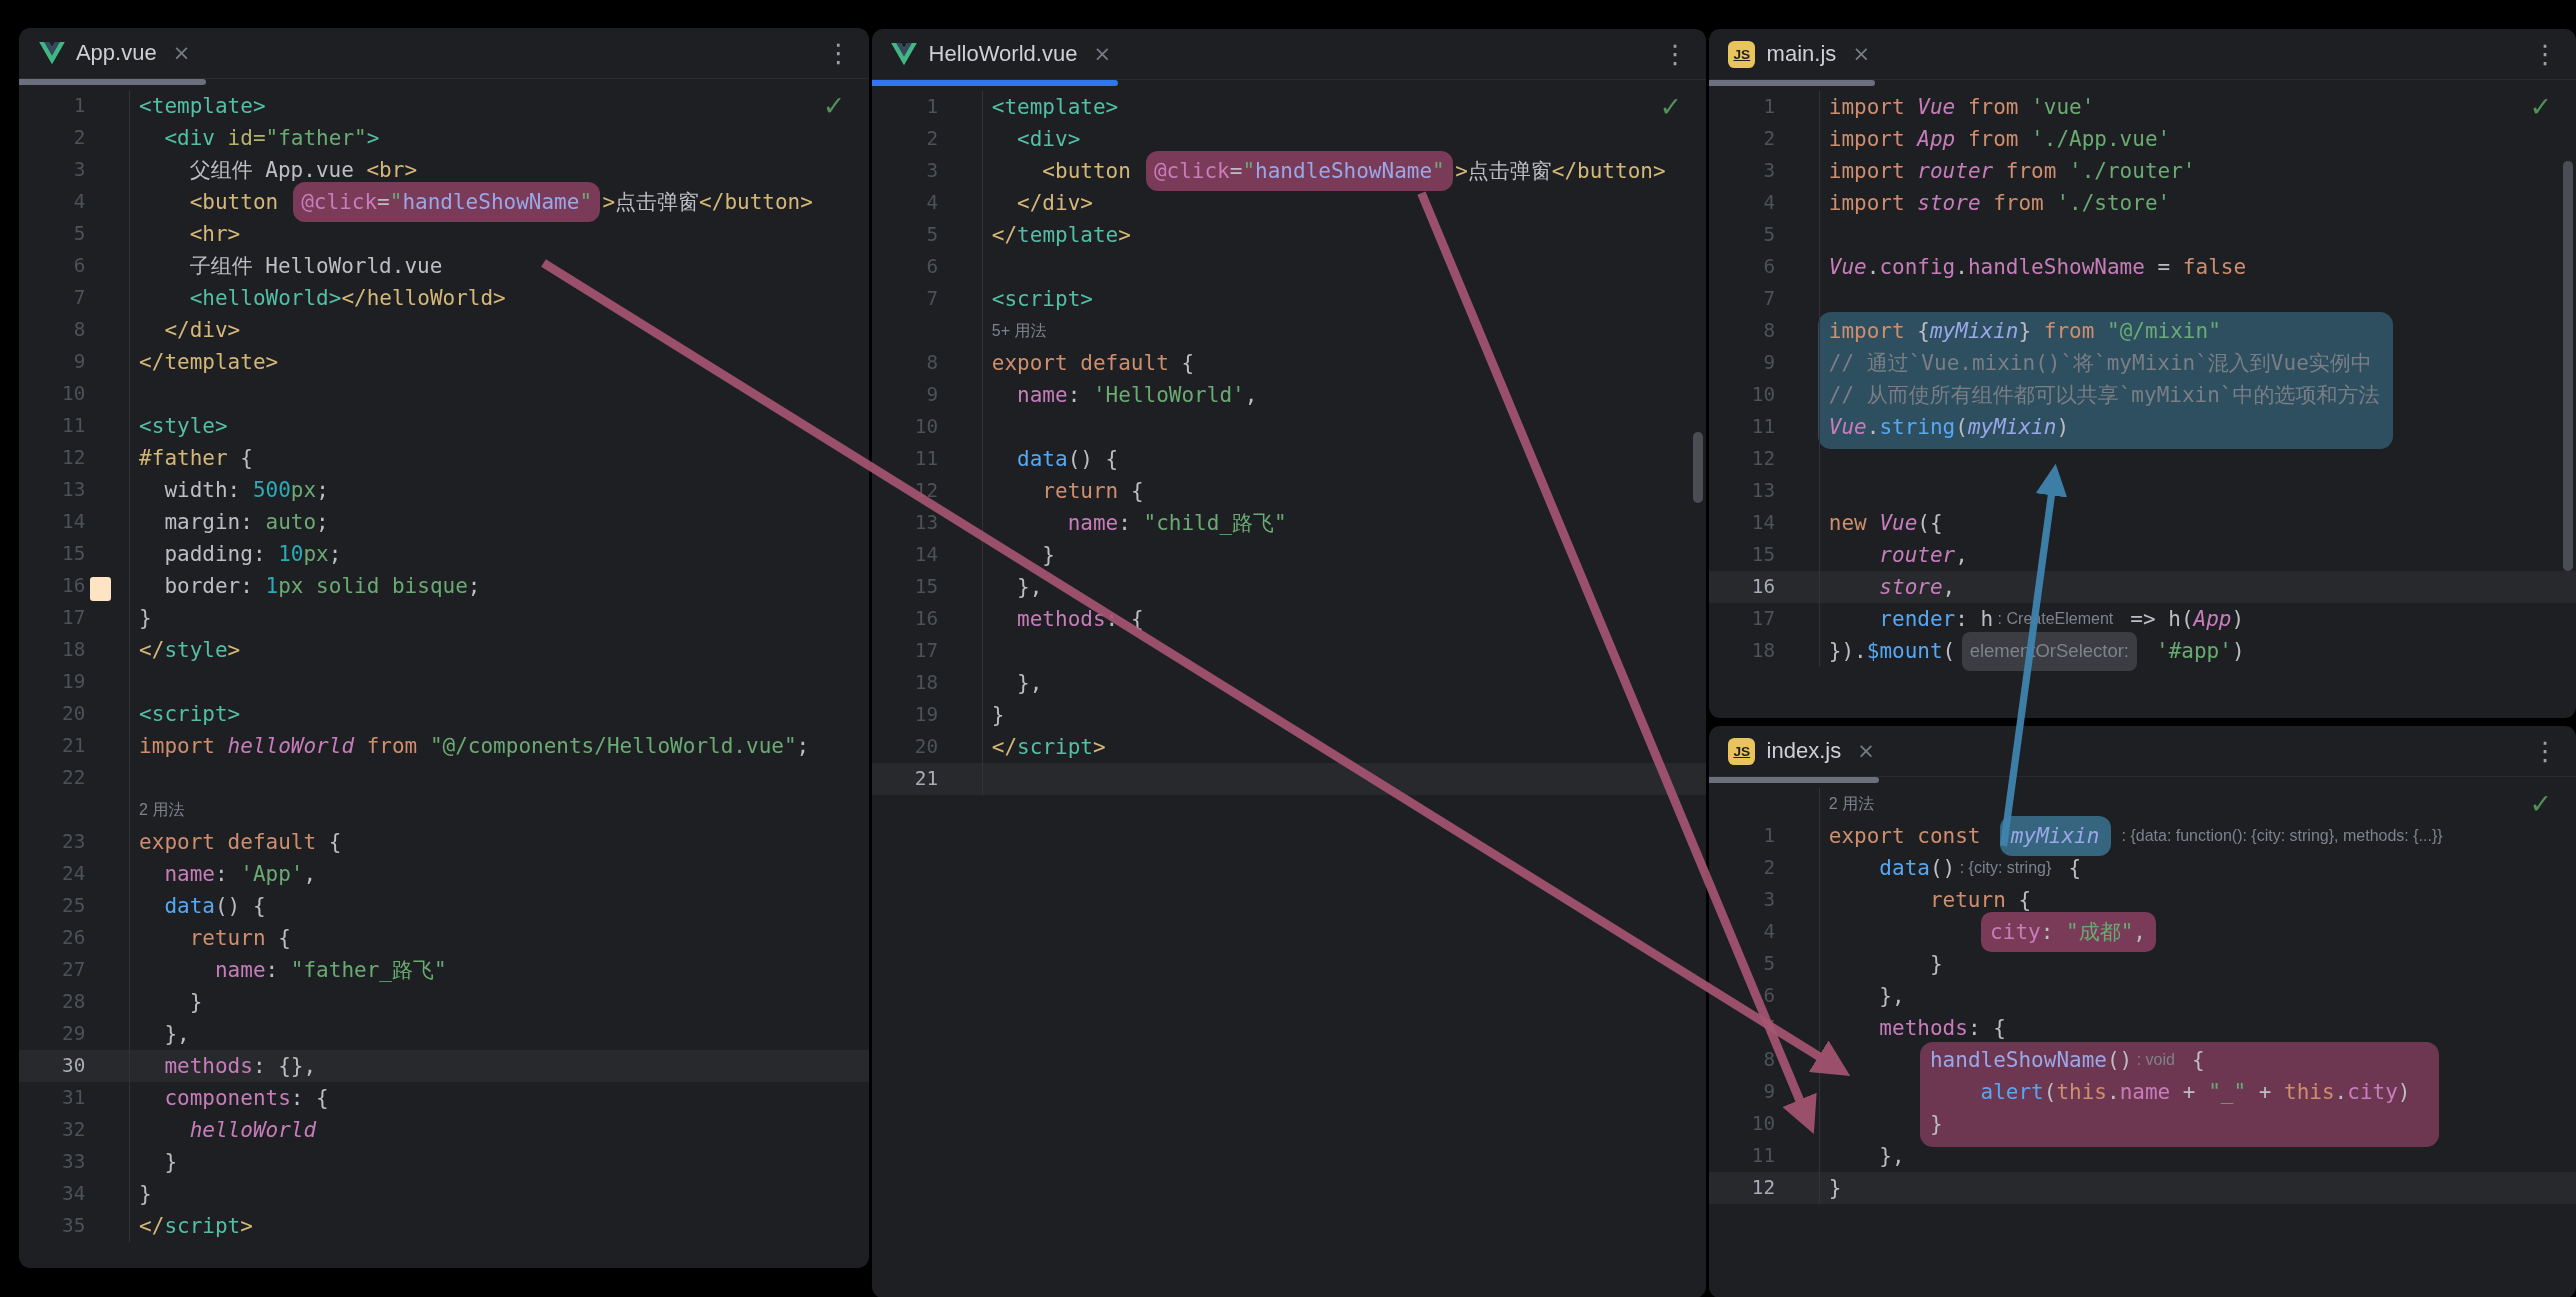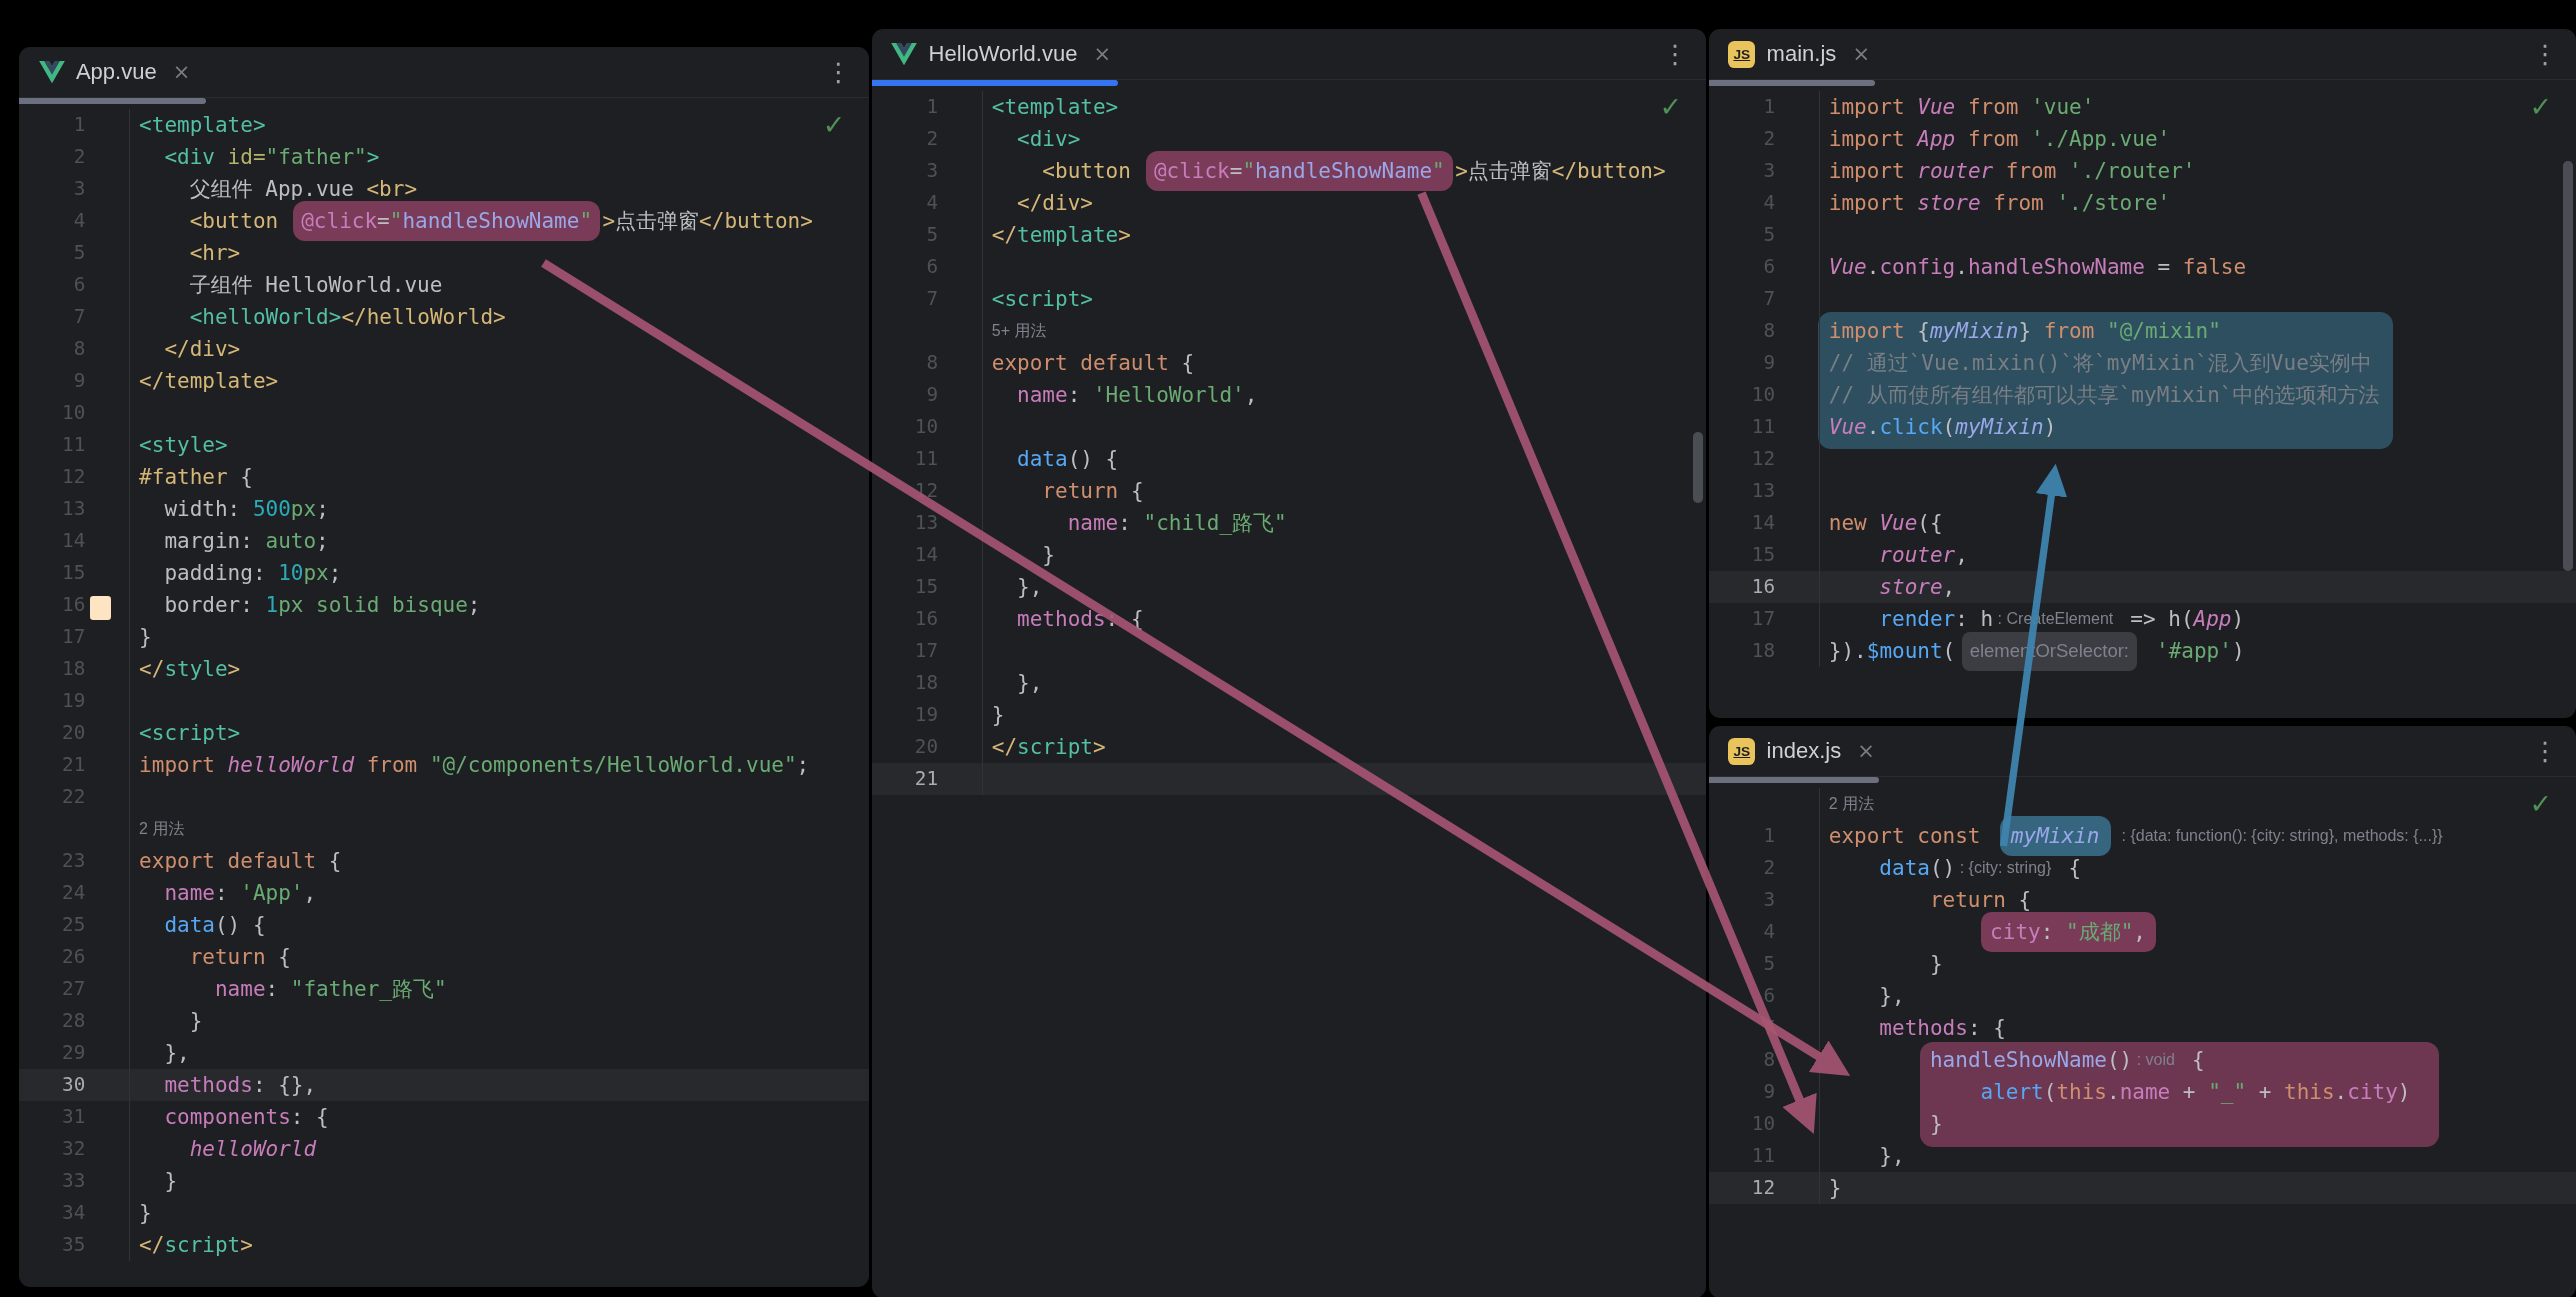--- a/index.html
+++ b/index.html
@@ -30,21 +30,21 @@
   .hlbox{position:absolute;z-index:0;border-radius:13px;}
   .vthumb{position:absolute;right:3.2px;width:9.6px;border-radius:4.8px;background:#4A4D53;z-index:6;}
   .swatch{position:absolute;width:21px;height:24px;border-radius:3.2px;background:#FFE4C4;z-index:2;left:71px;top:493px;}
   .js-icon{display:inline-flex;align-items:center;justify-content:center;width:27px;height:27px;border-radius:6.4px;background:#E9C35C;color:#1E1F22;font-weight:bold;font-size:13.7px;font-family:"Liberation Sans",sans-serif;text-decoration:underline;}
   .vue-icon{display:inline-flex;width:26px;height:22.5px;}
   .arrows{position:absolute;left:0;top:0;z-index:50;pointer-events:none;}
 </style>
 </head>
 <body>
 
-<div class="pane" style="left:19.3px;top:47px;width:850px;height:1240px;">
+<div class="pane" style="left:19.3px;top:28px;width:850px;height:1240px;">
   <div class="tabbar">
     <div class="tab">
       <span class="vue-icon">
         <svg viewBox="0 0 24 21" width="26" height="22.5">
             <path fill="#41B883" d="M14.9 0L12 5 9.1 0H0l12 20.8L24 0z"></path>
             <path fill="#35495E" d="M14.9 0L12 5 9.1 0H4.6L12 12.8 19.4 0z"></path>
           </svg>
       </span>
       <span class="tab-title">App.vue</span>
       <span class="tab-close">×</span>
@@ -359,21 +359,21 @@
       <div class="row">
         <span class="ln">9</span>
         <span class="code"><span class="tk-c">// 通过`Vue.mixin()`将`myMixin`混入到Vue实例中</span></span>
       </div>
       <div class="row">
         <span class="ln">10</span>
         <span class="code"><span class="tk-c">// 从而使所有组件都可以共享`myMixin`中的选项和方法</span></span>
       </div>
       <div class="row">
         <span class="ln">11</span>
-        <span class="code"><span class="tk-pi">Vue</span><span class="tk-w">.</span><span class="tk-f">click</span><span class="tk-w">(</span><span class="tk-ei">myMixin</span><span class="tk-w">)</span></span>
+        <span class="code"><span class="tk-pi">Vue</span><span class="tk-w">.</span><span class="tk-f">string</span><span class="tk-w">(</span><span class="tk-ei">myMixin</span><span class="tk-w">)</span></span>
       </div>
       <div class="row">
         <span class="ln">12</span>
         <span class="code"></span>
       </div>
       <div class="row">
         <span class="ln">13</span>
         <span class="code"></span>
       </div>
       <div class="row">

